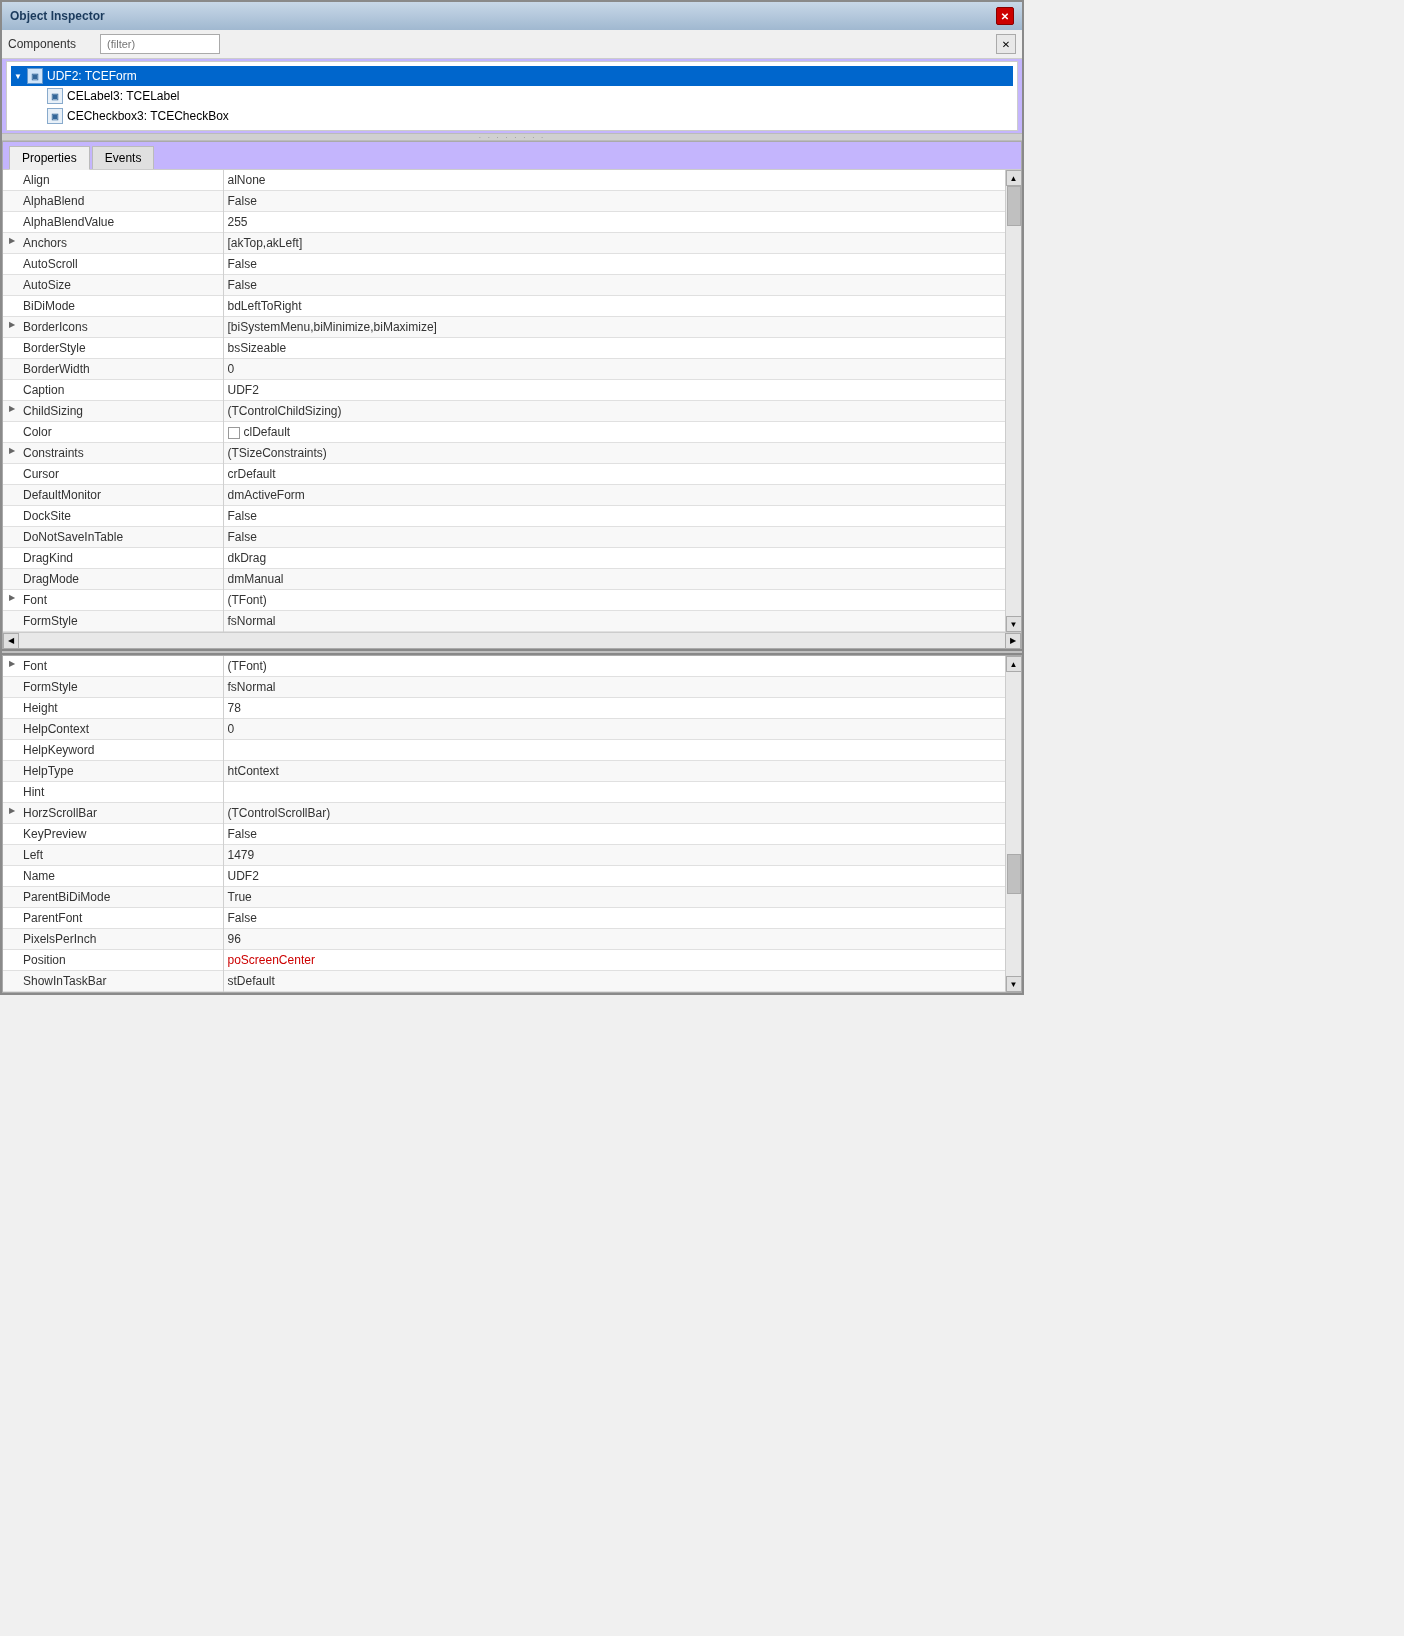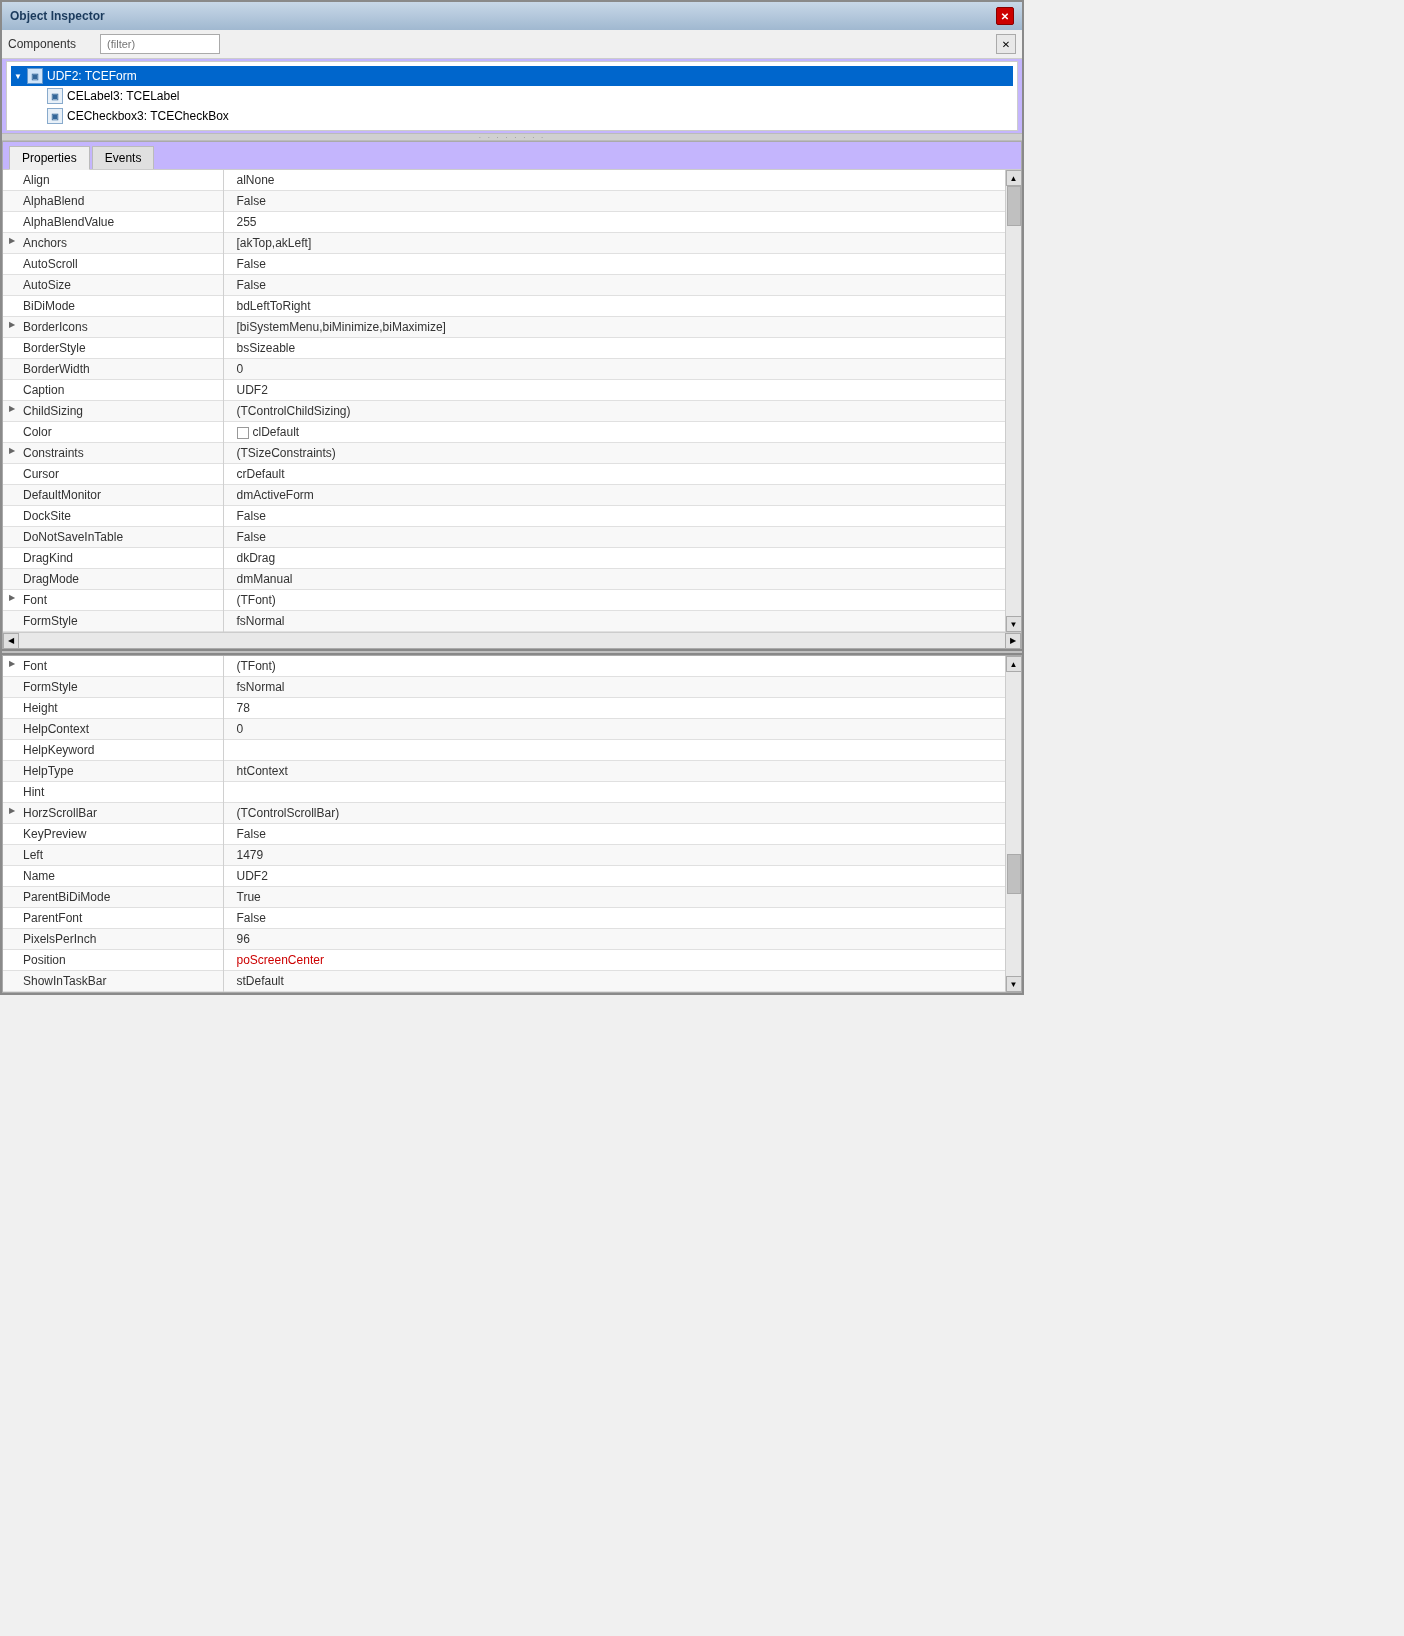--- a/index.html
+++ b/index.html
@@ -218,21 +218,21 @@
 
     .prop-name.expandable::before {
       content: '▶';
       position: absolute;
       left: 6px;
       font-size: 8px;
       color: #666;
     }
 
     .prop-value {
-      padding: 3px 13px;
+      padding: 3px 4px;
       font-size: 12px;
       color: #333;
     }
 
     .prop-value.red {
       color: #cc0000;
     }
 
     .color-swatch {
       display: inline-block;

